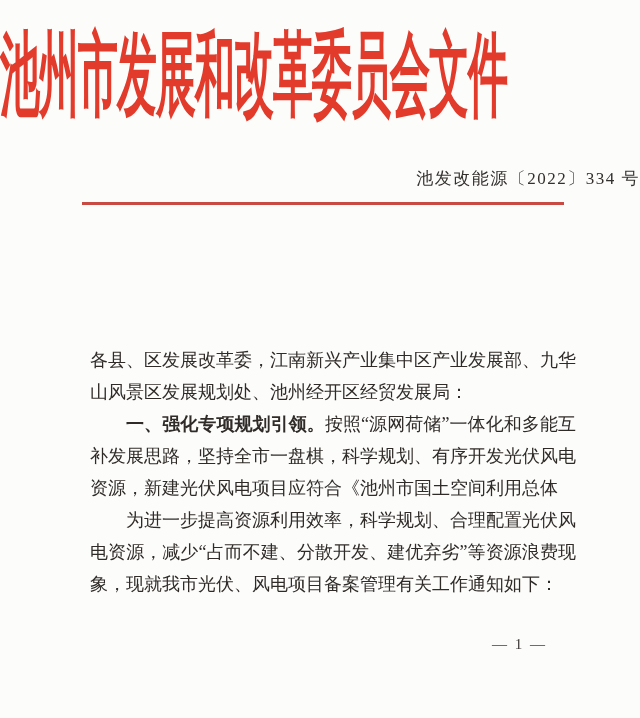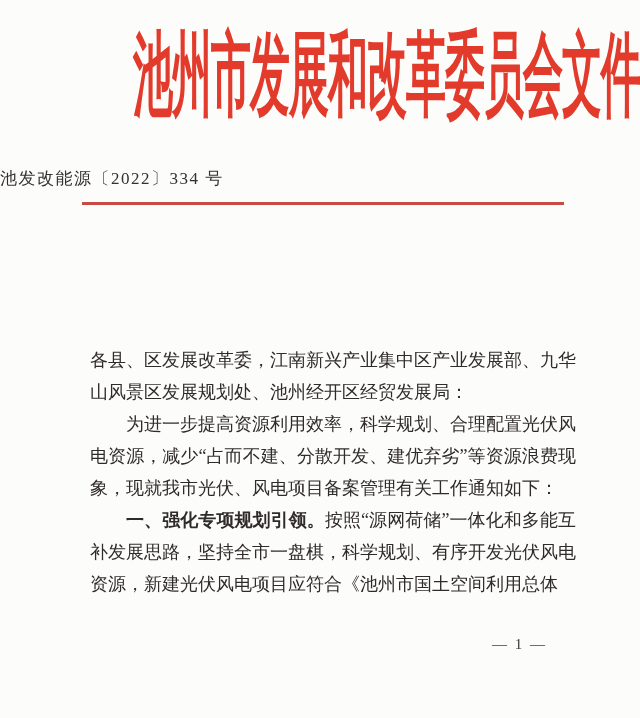--- a/index.html
+++ b/index.html
@@ -11,42 +11,42 @@
     overflow: hidden;
     font-family: "Liberation Serif", "DejaVu Serif", serif;
   }
 
   
   .agency-header {
     position: absolute;
     top: 30px;
     left: 0;
     width: 640px;
-    text-align: right;
+    text-align: left;
     pointer-events: none;
   }
   .agency-header .stretch {
     display: inline-block;
     font-size: 40px;
     line-height: 40px;
     font-weight: 700;
     letter-spacing: -1px;
     white-space: nowrap;
     color: #e23a2b;
     transform: scale(1, 2.3);
     transform-origin: top center;
   }
 
   
   .doc-number {
     position: absolute;
     top: 167px;
     left: 0;
     width: 640px;
-    text-align: left;
+    text-align: right;
     font-size: 17px;
     letter-spacing: 1.5px;
     color: #33302d;
   }
 
   
   .red-rule {
     position: absolute;
     top: 202px;
     left: 82px;
@@ -105,19 +105,19 @@
 
   <div class="doc-number">池发改能源〔2022〕334 号</div>
 
   <div class="red-rule"></div>
 
   <div class="doc-title">
   </div>
 
   <div class="body-text">
     <p>各县、区发展改革委，江南新兴产业集中区产业发展部、九华山风景区发展规划处、池州经开区经贸发展局：</p>
+    <p class="indent"><span class="bold-lead">一、强化专项规划引领。</span><span>按照“源网荷储”一体化和多能互补发展思路，坚持全市一盘棋，科学规划、有序开发光伏风电资源，新建光伏风电项目应符合《池州市国土空间利用总体</span></p>
     <p class="indent">为进一步提高资源利用效率，科学规划、合理配置光伏风电资源，减少“占而不建、分散开发、建优弃劣”等资源浪费现象，现就我市光伏、风电项目备案管理有关工作通知如下：</p>
-    <p class="indent"><span class="bold-lead">一、强化专项规划引领。</span><span>按照“源网荷储”一体化和多能互补发展思路，坚持全市一盘棋，科学规划、有序开发光伏风电资源，新建光伏风电项目应符合《池州市国土空间利用总体</span></p>
   </div>
 
   <div class="page-number">— 1 —</div>
 
 </div>
 
 </body></html>

